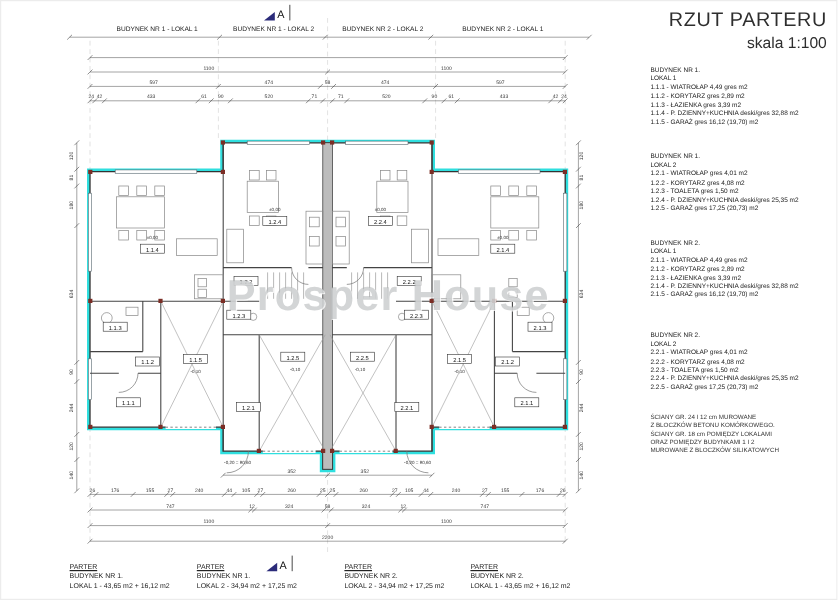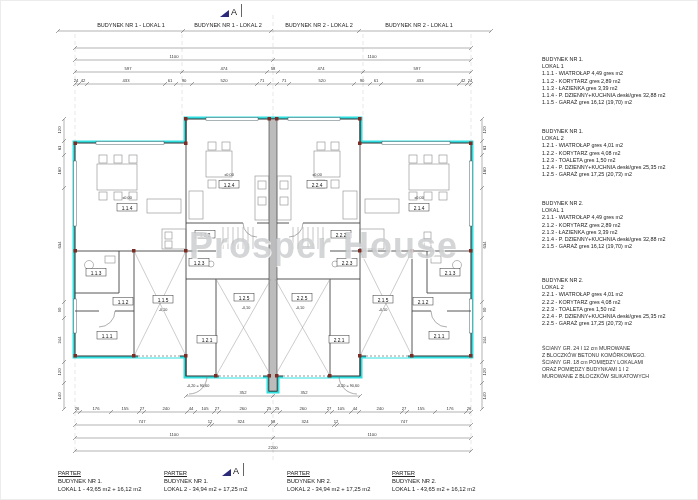--- a/index.html
+++ b/index.html
@@ -351,20 +351,24 @@
         <text class="lv" text-anchor="middle" transform="translate(382,310)">-0,10</text>
         <text class="lv" text-anchor="middle" transform="translate(197,386)">-0,20 = 90,60</text>
         <text class="lv" text-anchor="middle" transform="translate(347,386)">-0,20 = 90,60</text>
       </g>
   </svg>
 
   
   <div class="watermark">Prosper House</div>
 
   
+  <div class="title-block">
+    <div class="title-main">RZUT PARTERU</div>
+    <div class="title-scale">skala 1:100</div>
+  </div>
 
   
   <div class="sec" style="left:219px;top:3px;">
     <span class="tri"></span>
     <span>A</span>
     <span class="secline"></span>
   </div>
   <div class="sec" style="left:221px;top:462px;">
     <span class="tri"></span>
     <span>A</span>

